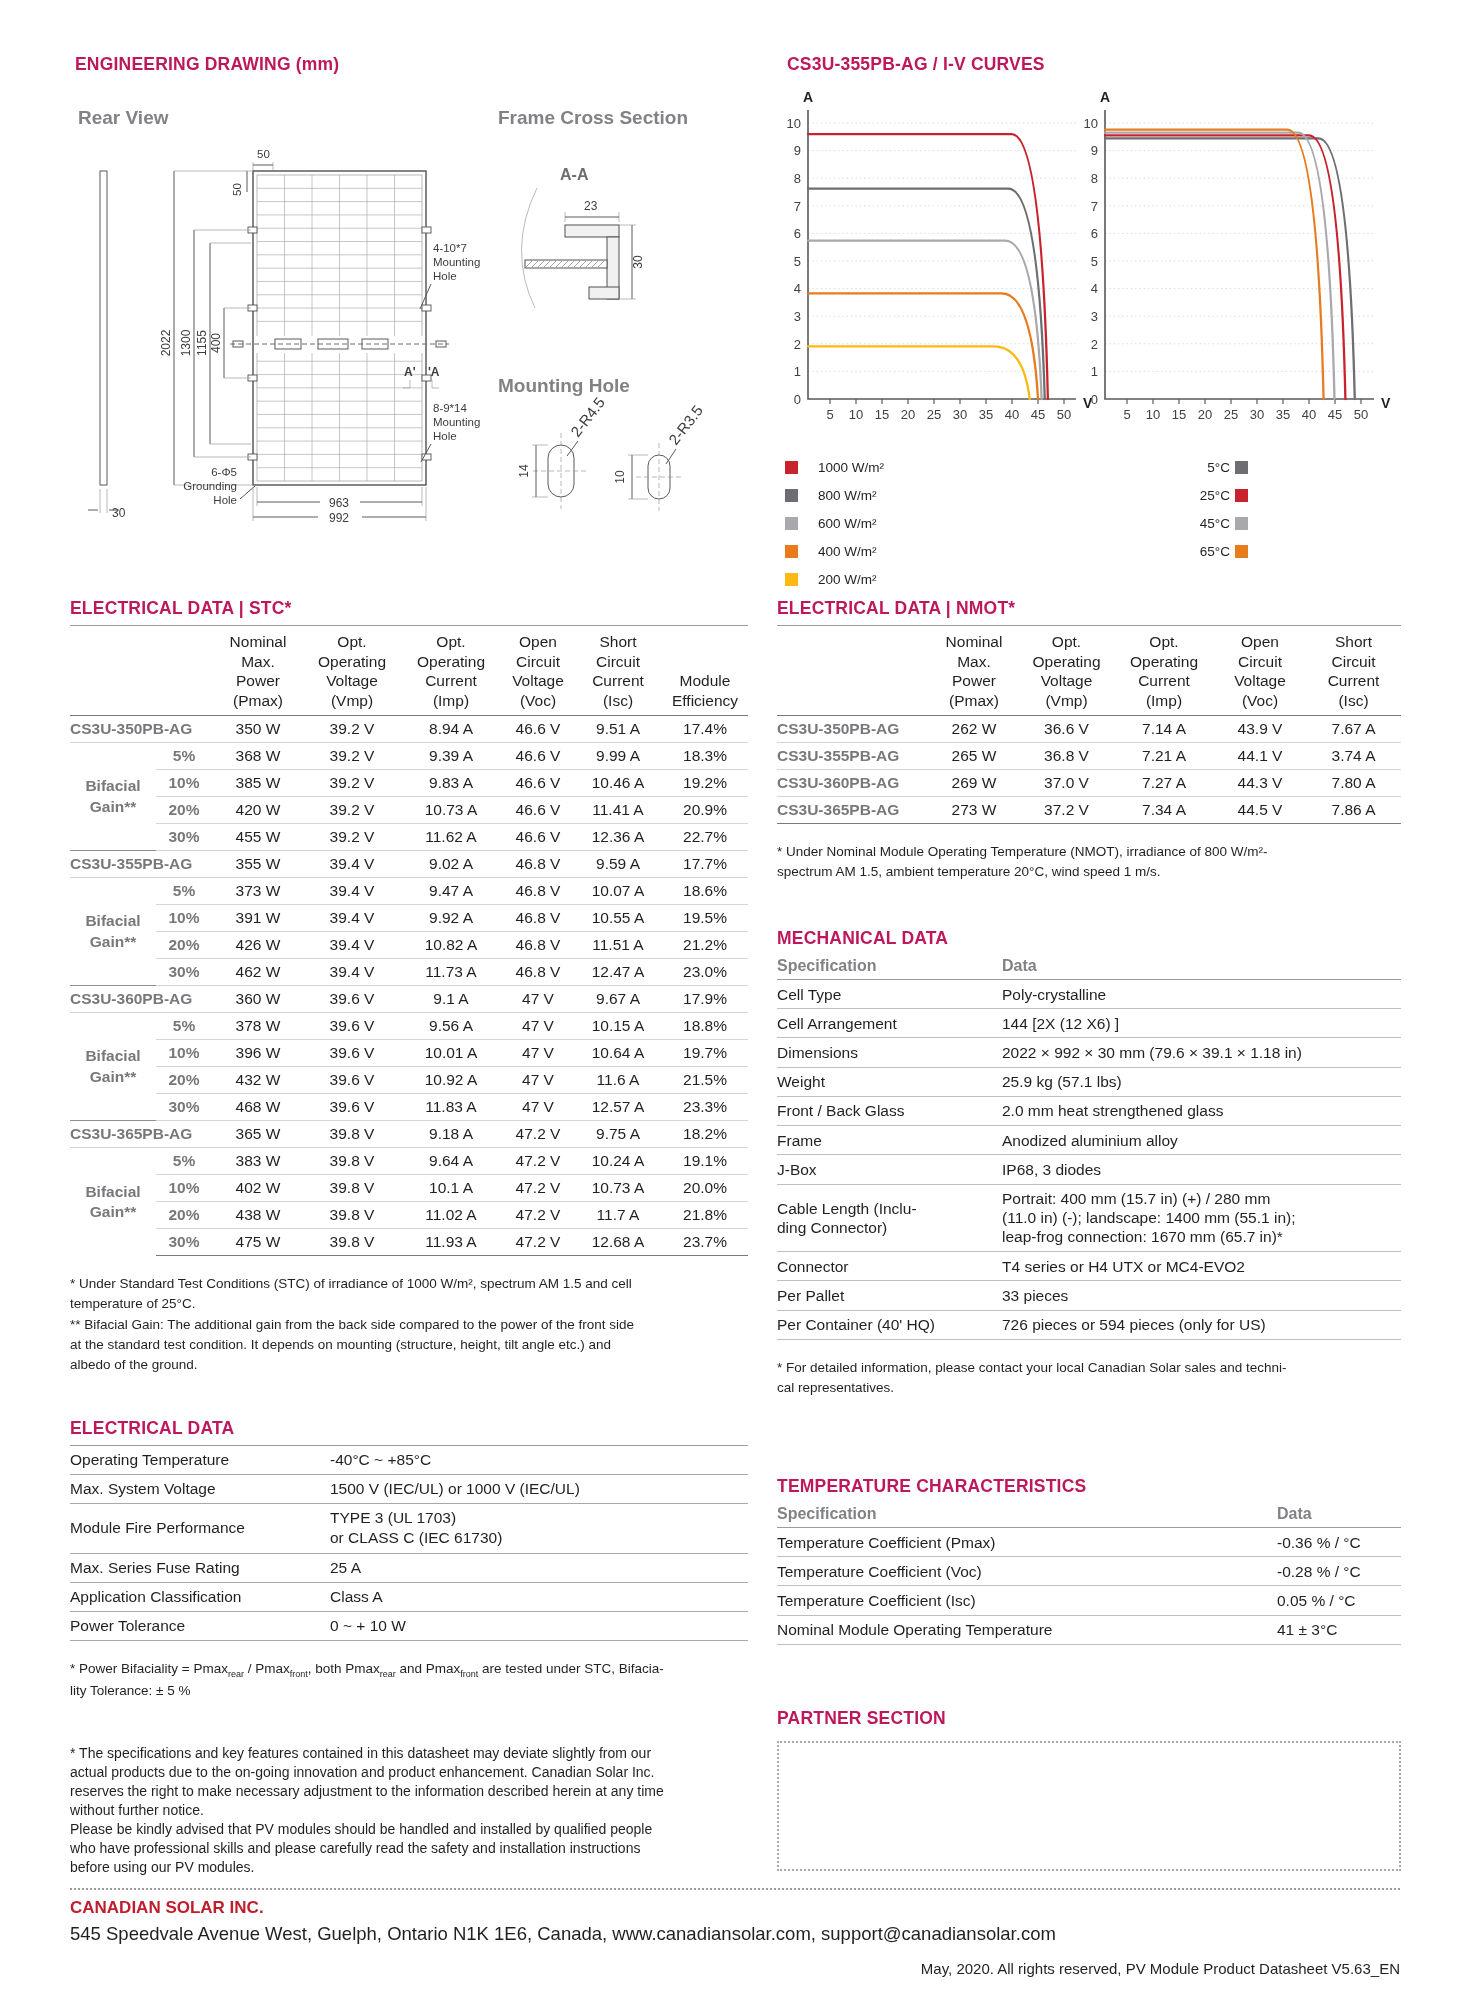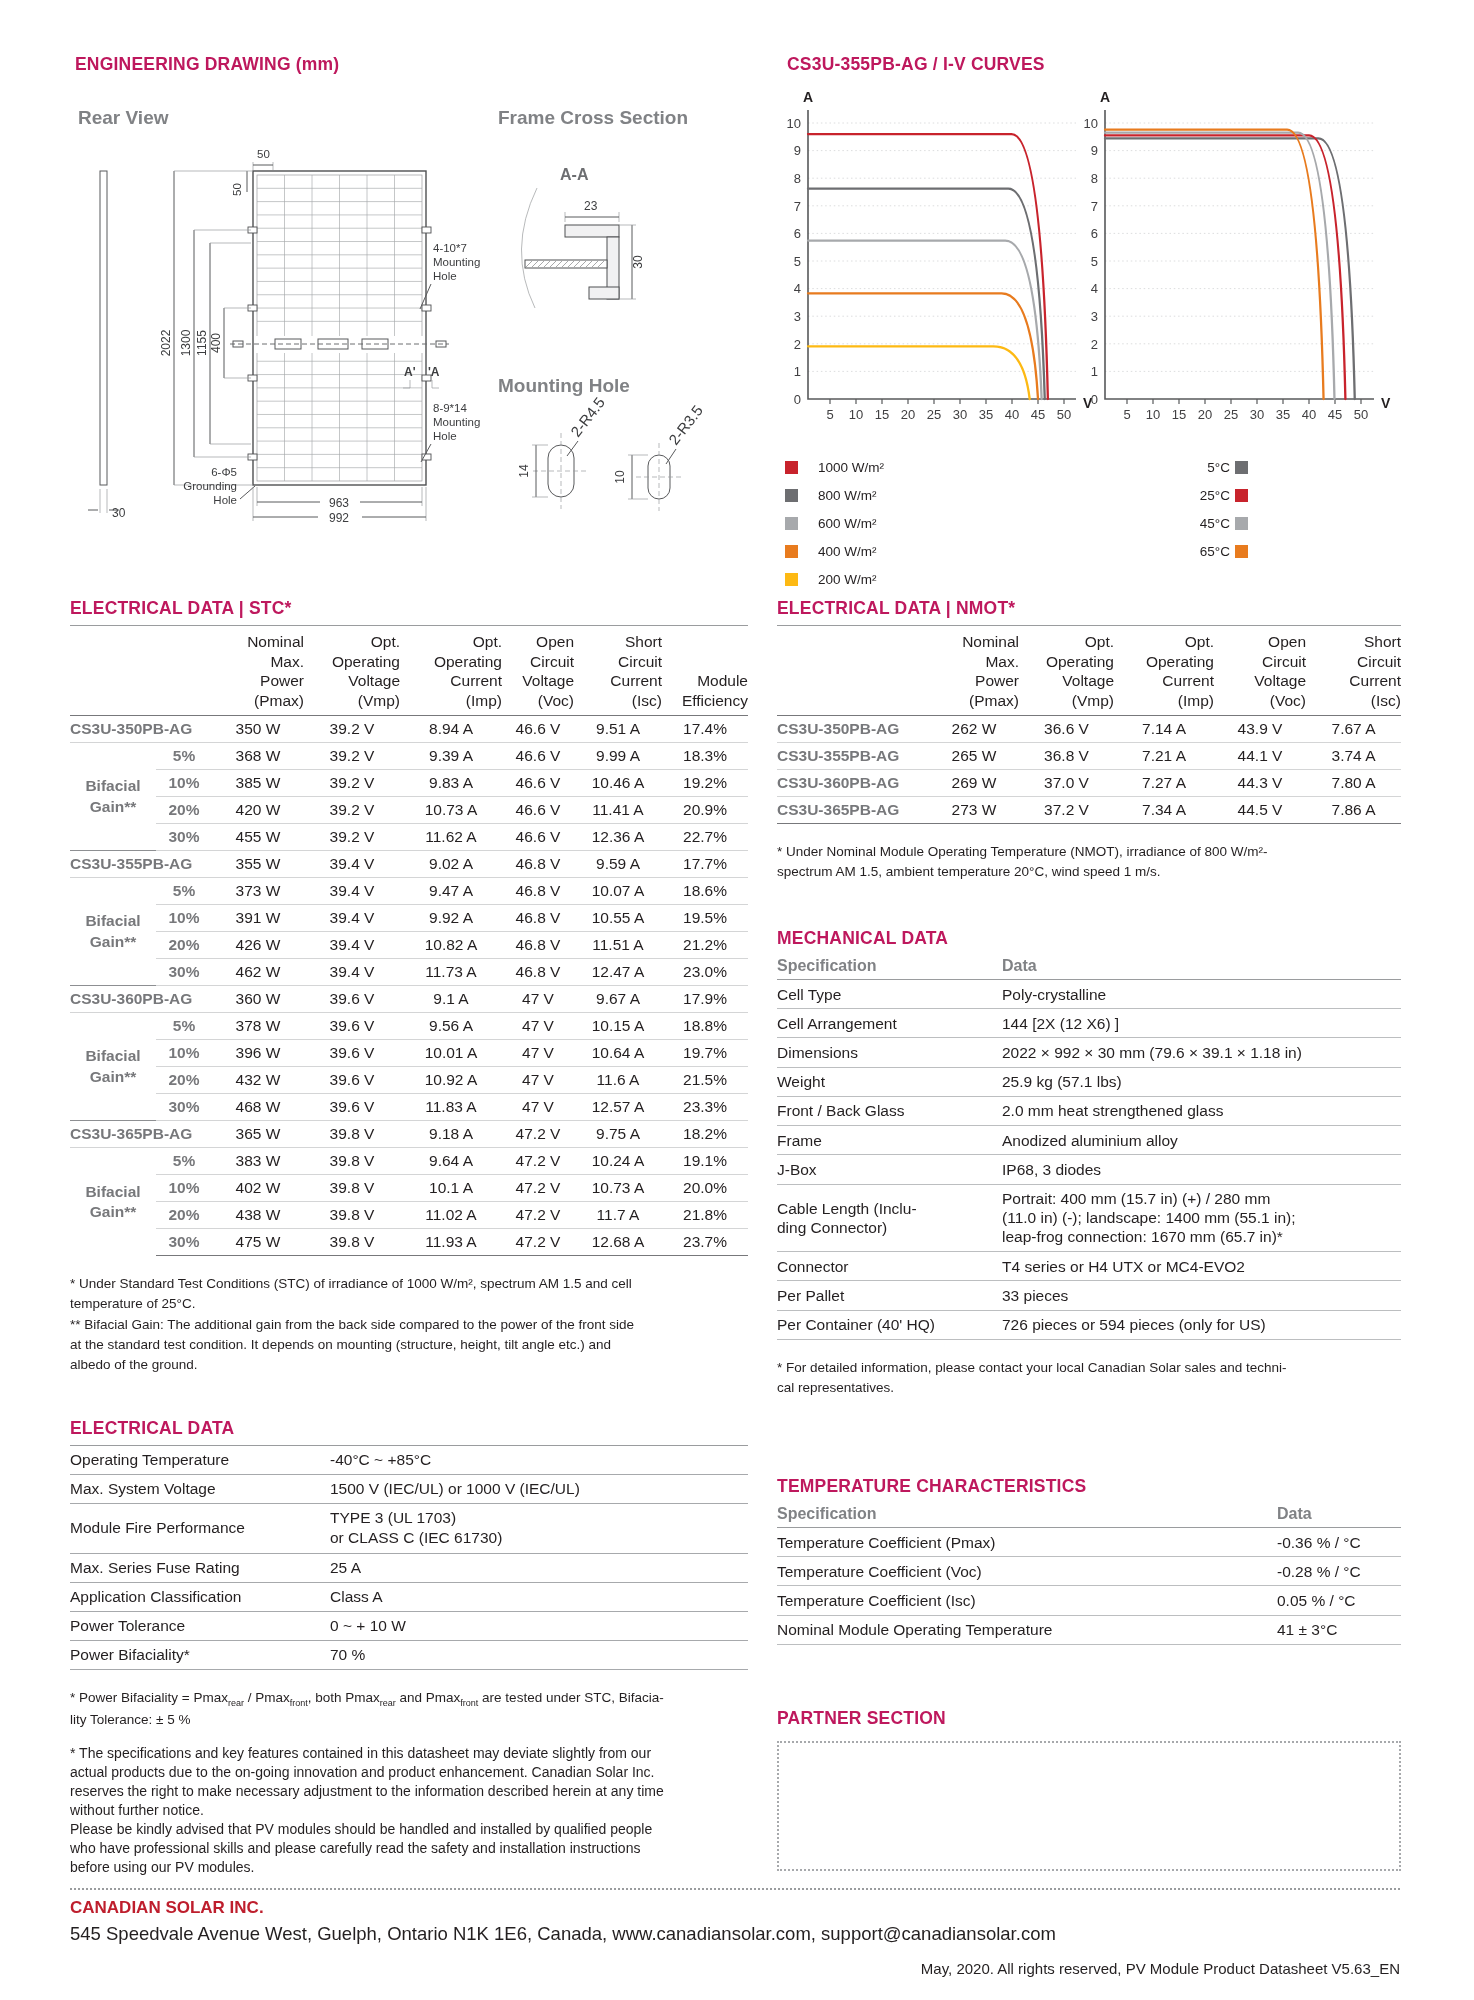--- a/index.html
+++ b/index.html
@@ -4,21 +4,21 @@
 <style>
   html,body{margin:0;padding:0}
   body{width:1474px;height:2000px;position:relative;background:#fff;color:#231f20;
        font-family:"Liberation Sans",sans-serif;overflow:hidden}
   .abs{position:absolute}
   .sec-head{font-size:17.5px;font-weight:bold;color:#be185d;letter-spacing:.2px;margin:0 0 6px 0}
   .gray-title{font-size:19px;font-weight:bold;fill:#808285}
   table{border-collapse:collapse;font-size:15.5px;color:#231f20}
   
   .spec-table{table-layout:fixed;border-top:1.4px solid #9a9c9e}
-  .spec-table th{font-weight:normal;text-align:right;vertical-align:bottom;
+  .spec-table th{font-weight:normal;text-align:center;vertical-align:bottom;
       padding:6px 0 5px;line-height:1.26;border-bottom:1.5px solid #77787b;font-size:15.5px}
   .spec-table td{text-align:center;height:26px;padding:0;border-bottom:1px solid #d4d5d6}
   .spec-table tr.model td{border-top:1.6px solid #8d8f92}
   .spec-table tr:last-child td{border-bottom:1.6px solid #77787b}
   td.mname{text-align:left;font-weight:bold;color:#77787b}
   td.pct{font-weight:bold;color:#77787b}
   td.bif{font-weight:bold;color:#77787b;border-bottom:none !important;line-height:1.3}
   
   .kv{width:100%;border-top:1.3px solid #9a9c9e}
   .kv td{border-bottom:1.3px solid #a7a9ac;padding:4px 0;vertical-align:middle;line-height:1.3}
@@ -729,24 +729,20 @@
           <td><span>25 A</span></td>
         </tr>
         <tr>
           <td><span>Application Classification</span></td>
           <td><span>Class A</span></td>
         </tr>
         <tr>
           <td><span>Power Tolerance</span></td>
           <td><span>0 ~ + 10 W</span></td>
         </tr>
-        <tr>
-          <td><span>Power Bifaciality*</span></td>
-          <td><span>70 %</span></td>
-        </tr>
       </tbody>
   </table>
   <div class="fn" id="elec-foot">* Power Bifaciality = Pmax<sub>rear</sub> / Pmax<sub>front</sub>, both Pmax<sub>rear</sub> and Pmax<sub>front</sub> are tested under STC, Bifacia-<br>lity Tolerance: ± 5 %</div>
 </div>
 
 <div class="abs" style="left:777px;top:1476px;width:624px">
   <h2 class="sec-head">TEMPERATURE CHARACTERISTICS</h2>
   <table class="mech" style="width:624px">
     <colgroup>
         <col style="width:500px">

